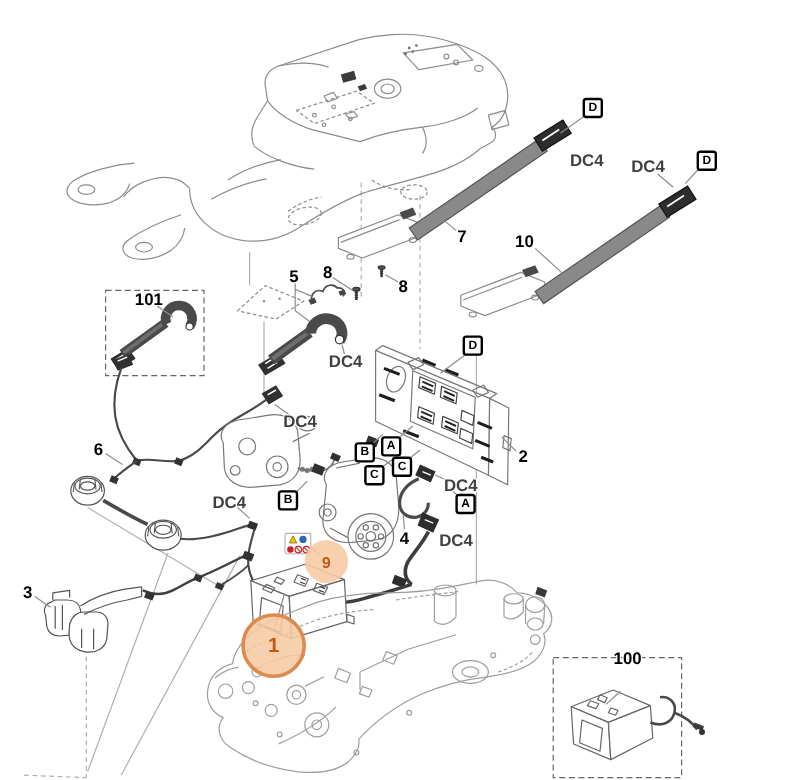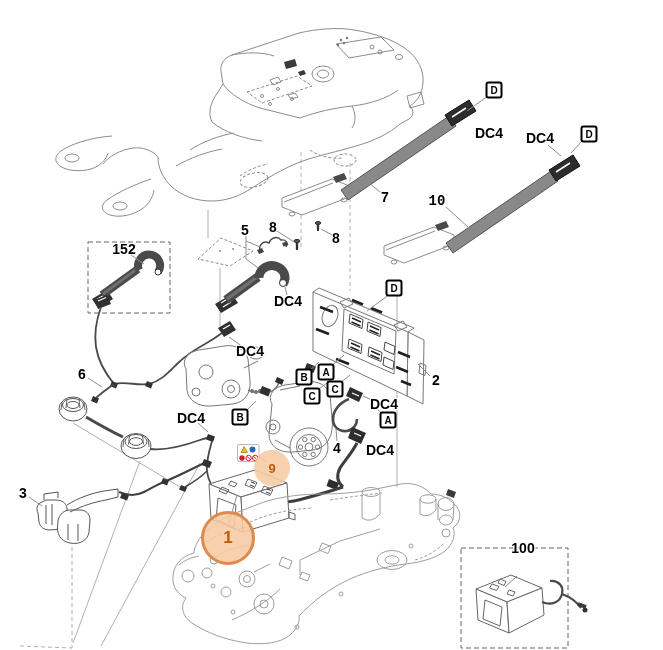--- a/index.html
+++ b/index.html
@@ -3,21 +3,21 @@
 <meta charset="utf-8">
 <style>
   html,body{margin:0;padding:0;background:#fff;}
   .stage{position:relative;width:663px;height:650px;background:#ffffff;overflow:hidden;
          font-family:"Liberation Sans", sans-serif;}
   svg.art{position:absolute;left:0;top:0;}
   #labels-layer{position:absolute;left:0;top:0;width:663px;height:650px;}
   #labels-layer > div{position:absolute;transform:translate(-50%,-50%);white-space:nowrap;}
   .part-num{font-weight:bold;font-size:14px;color:#000;
             text-shadow:-1px -1px 0 #fff,1px -1px 0 #fff,-1px 1px 0 #fff,1px 1px 0 #fff;}
-  .dc4{font-weight:bold;font-size:14px;color:#000000;
+  .dc4{font-weight:bold;font-size:14px;color:#404040;
        text-shadow:-1px -1px 0 #fff,1px -1px 0 #fff,-1px 1px 0 #fff,1px 1px 0 #fff;}
   .letter-box{width:13px;height:13px;border:2px solid #000;border-radius:3px;background:#fff;
               font-weight:bold;font-size:10px;line-height:13px;text-align:center;color:#000;}
   .hot-circle{border-radius:50%;display:flex;align-items:center;justify-content:center;
               font-weight:bold;}
 </style>
 </head>
 <body>
 
 <div class="stage">
@@ -375,22 +375,22 @@
     <path d="M259,456 L266,462"></path>
     <path d="M229,523 L237,495"></path>
     <path d="M29,497 L42,506"></path>
     <path d="M517,576 L505,587"></path>
     <path d="M287,295 L285,287"></path>
   </g>
 </svg>
 
 <div id="labels-layer">
       <div class="part-num" style="left: 385px; top: 197px;">7</div>
-      <div class="part-num" style="left: 437px; top: 201px; font-family: Liberation Mono, monospace;">10</div>
-      <div class="part-num" style="left: 124px; top: 249px;">152</div>
+      <div class="part-num" style="left: 437px; top: 201px;">10</div>
+      <div class="part-num" style="left: 124px; top: 249px;">101</div>
       <div class="part-num" style="left: 245px; top: 230px;">5</div>
       <div class="part-num" style="left: 273px; top: 227px;">8</div>
       <div class="part-num" style="left: 336px; top: 238px;">8</div>
       <div class="part-num" style="left: 436px; top: 380px;">2</div>
       <div class="part-num" style="left: 82px; top: 374px;">6</div>
       <div class="part-num" style="left: 337px; top: 448px;">4</div>
       <div class="part-num" style="left: 23px; top: 493px;">3</div>
       <div class="part-num" style="left: 523px; top: 548px;">100</div>
       <div class="dc4" style="left: 489px; top: 133px;">DC4</div>
       <div class="dc4" style="left: 540px; top: 138px;">DC4</div>

